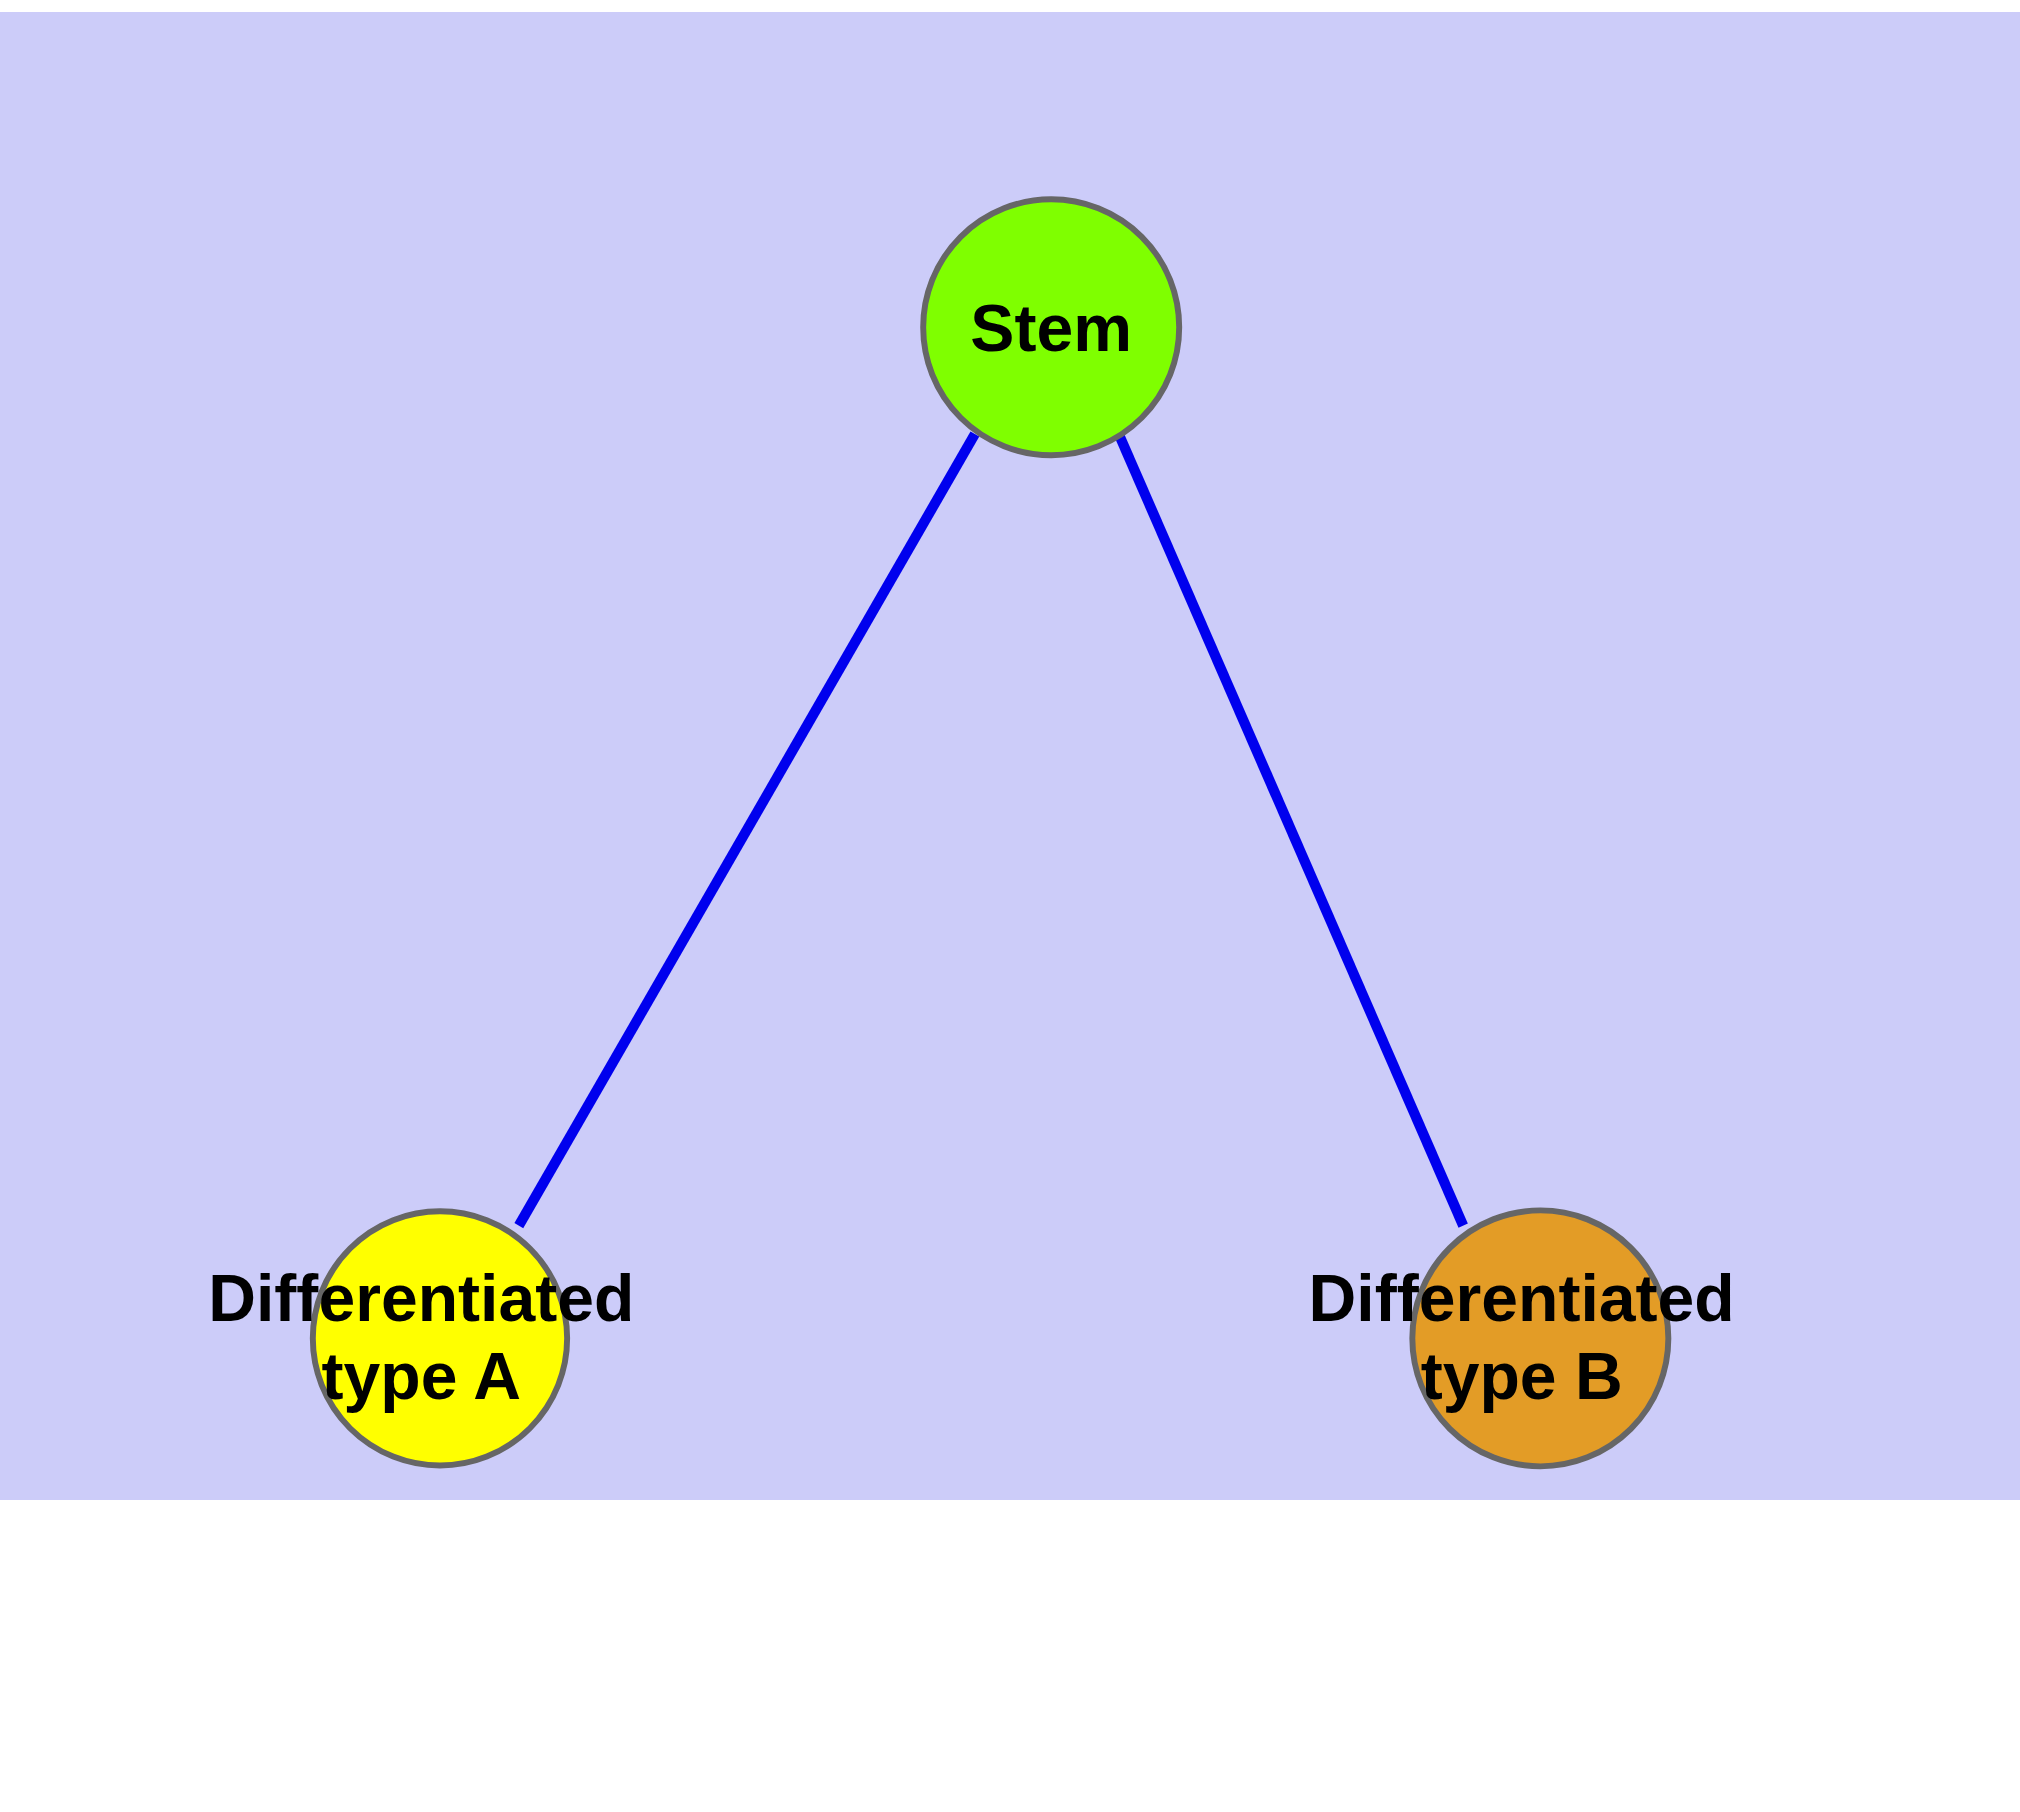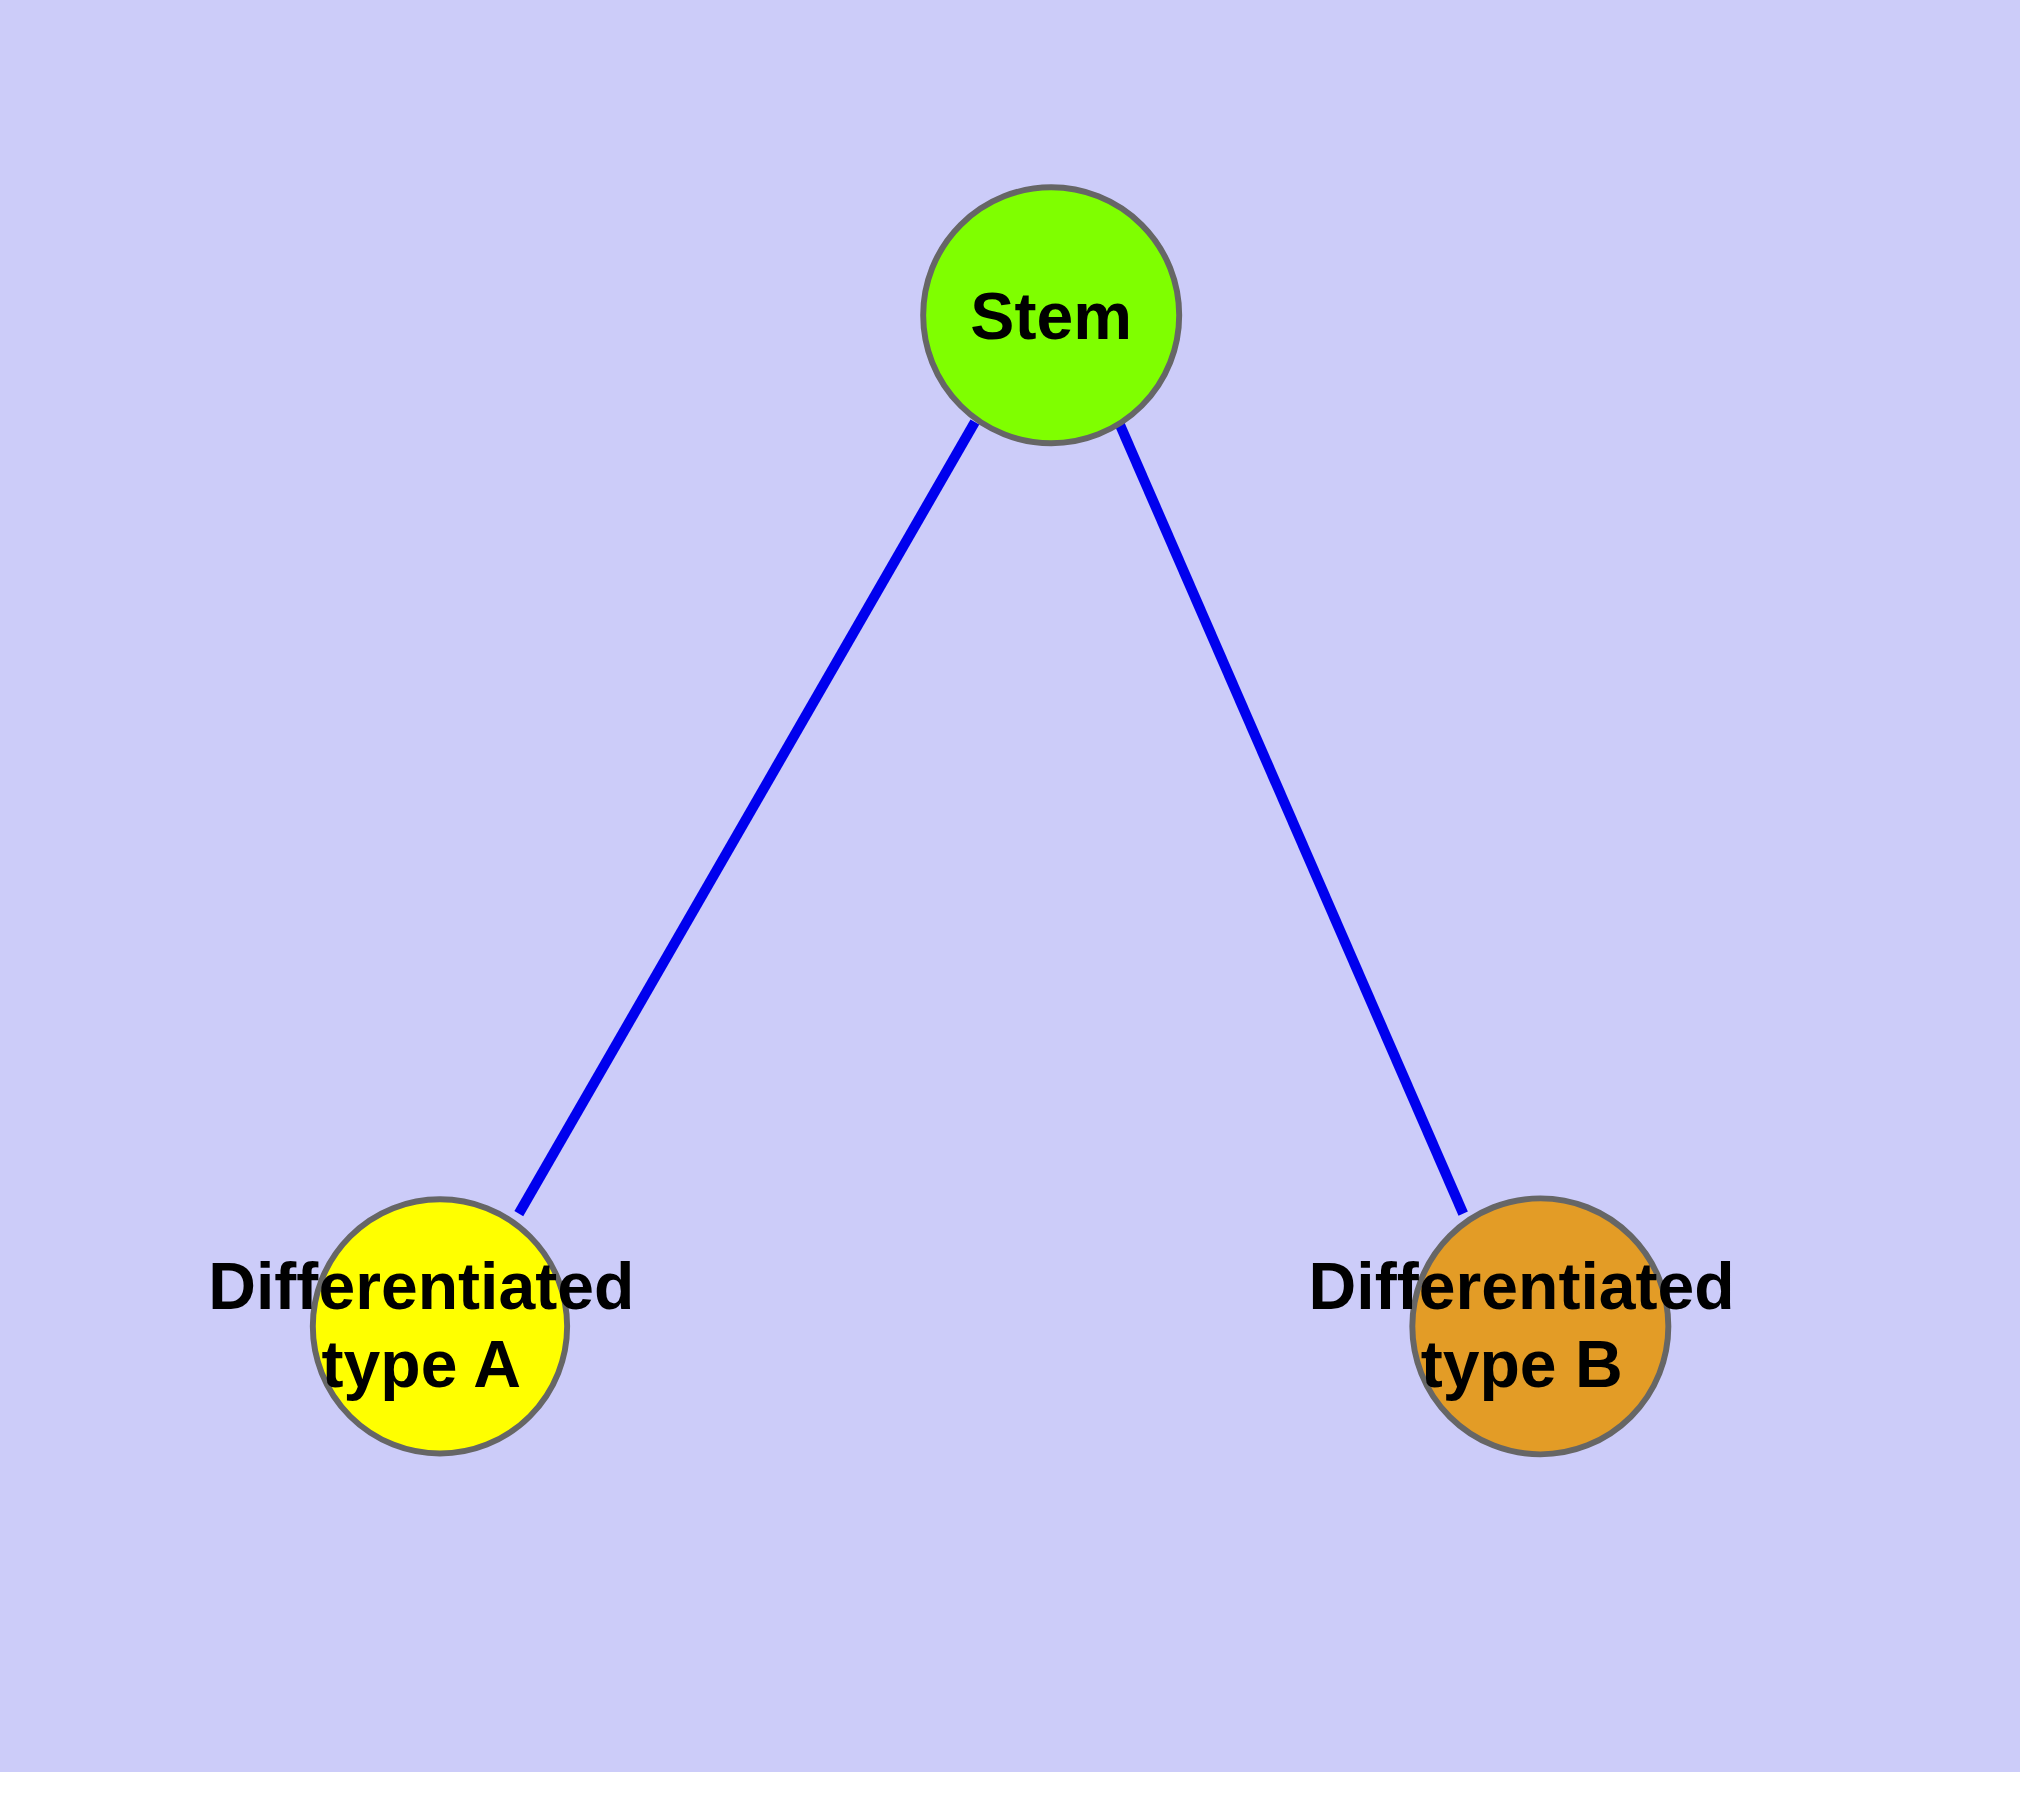--- a/index.html
+++ b/index.html
@@ -26,21 +26,21 @@
   .node-label {
     font-family: "Liberation Sans", sans-serif;
     font-weight: bold;
     fill: #000000;
     text-anchor: middle;
   }
 </style>
 </head>
 <body>
 
-<div id="canvas" style="width: 2021px; height: 1772px;">
+<div id="canvas" style="width: 2021px; height: 1488px; margin-top: 12px;">
   <svg id="graph-svg" viewBox="0 0 2384 2138" preserveAspectRatio="none" xmlns="http://www.w3.org/2000/svg" style="width: 2021px; height: 1812px;">
 
     <rect id="bg-rect" x="0" y="0" width="2384" height="2138" fill="#ccccf9"></rect>
 
     <g id="edges-layer">
         <line x1="1150" y1="498" x2="612" y2="1432" stroke="#0000ee" stroke-width="12" stroke-linecap="butt"></line>
         <line x1="1318" y1="494" x2="1726" y2="1432" stroke="#0000ee" stroke-width="12" stroke-linecap="butt"></line>
       </g>
     <g id="nodes-layer">
         <circle cx="1240" cy="372" r="151" fill="#7fff00" stroke="#666666" stroke-width="7"></circle>

